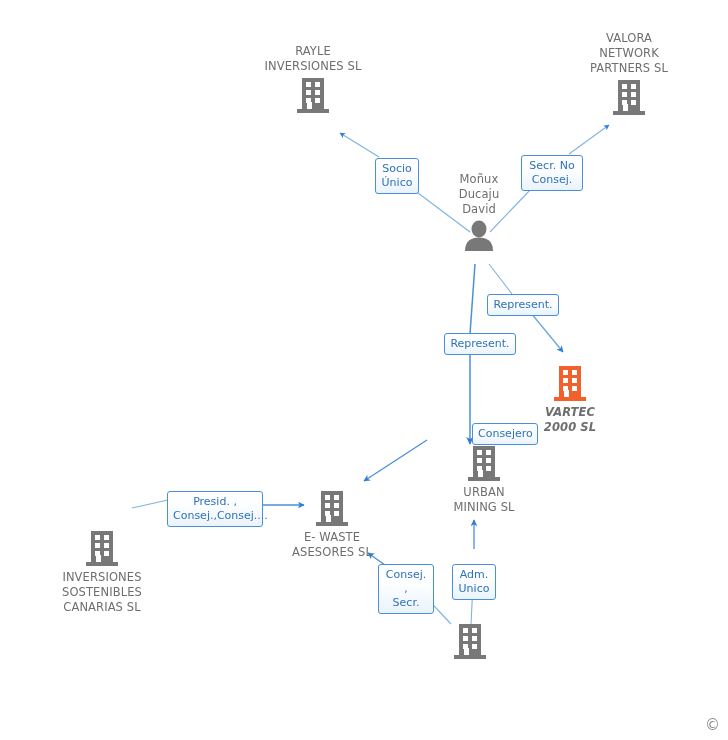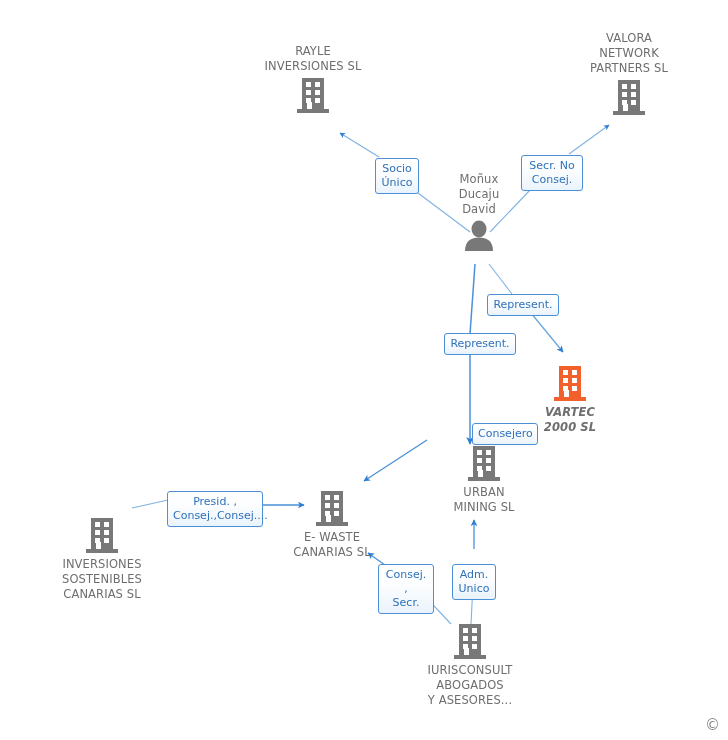--- a/index.html
+++ b/index.html
@@ -229,24 +229,24 @@
         <rect x="11" y="6" width="5" height="5" fill="#ffffff"></rect>
         <rect x="20" y="6" width="5" height="5" fill="#ffffff"></rect>
         <rect x="11" y="14" width="5" height="5" fill="#ffffff"></rect>
         <rect x="20" y="14" width="5" height="5" fill="#ffffff"></rect>
         <rect x="11" y="22" width="5" height="5" fill="#ffffff"></rect>
         <rect x="20" y="22" width="5" height="5" fill="#ffffff"></rect>
         <rect x="12" y="26" width="5" height="7" fill="#ffffff"></rect>
       </svg>
     </span>
     <span class="node-label">E- WASTE
-CANARIAS SL</span>
-  </div>
-
-  <div class="node label-below" style="left:102px; top:516px;">
+ASESORES SL</span>
+  </div>
+
+  <div class="node label-below" style="left:102px; top:529px;">
     <span class="icon-wrap">
       <svg width="36" height="38" viewBox="0 0 36 38" xmlns="http://www.w3.org/2000/svg">
         <rect x="7" y="2" width="22" height="31" fill="#787878"></rect>
         <rect x="2" y="33" width="32" height="4" fill="#787878"></rect>
         <rect x="11" y="6" width="5" height="5" fill="#ffffff"></rect>
         <rect x="20" y="6" width="5" height="5" fill="#ffffff"></rect>
         <rect x="11" y="14" width="5" height="5" fill="#ffffff"></rect>
         <rect x="20" y="14" width="5" height="5" fill="#ffffff"></rect>
         <rect x="11" y="22" width="5" height="5" fill="#ffffff"></rect>
         <rect x="20" y="22" width="5" height="5" fill="#ffffff"></rect>
@@ -265,23 +265,20 @@
         <rect x="2" y="33" width="32" height="4" fill="#787878"></rect>
         <rect x="11" y="6" width="5" height="5" fill="#ffffff"></rect>
         <rect x="20" y="6" width="5" height="5" fill="#ffffff"></rect>
         <rect x="11" y="14" width="5" height="5" fill="#ffffff"></rect>
         <rect x="20" y="14" width="5" height="5" fill="#ffffff"></rect>
         <rect x="11" y="22" width="5" height="5" fill="#ffffff"></rect>
         <rect x="20" y="22" width="5" height="5" fill="#ffffff"></rect>
         <rect x="12" y="26" width="5" height="7" fill="#ffffff"></rect>
       </svg>
     </span>
-    <span class="node-label">IURISCONSULT
-ABOGADOS
-Y ASESORES...</span>
   </div>
 
   <div class="rel" style="left:375px; top:158px; width:44px;">Socio
 Único</div>
 
   <div class="rel" style="left:521px; top:155px; width:62px;">Secr.  No
 Consej.</div>
 
   <div class="rel" style="left:487px; top:294px; width:72px;">Represent.</div>
 

